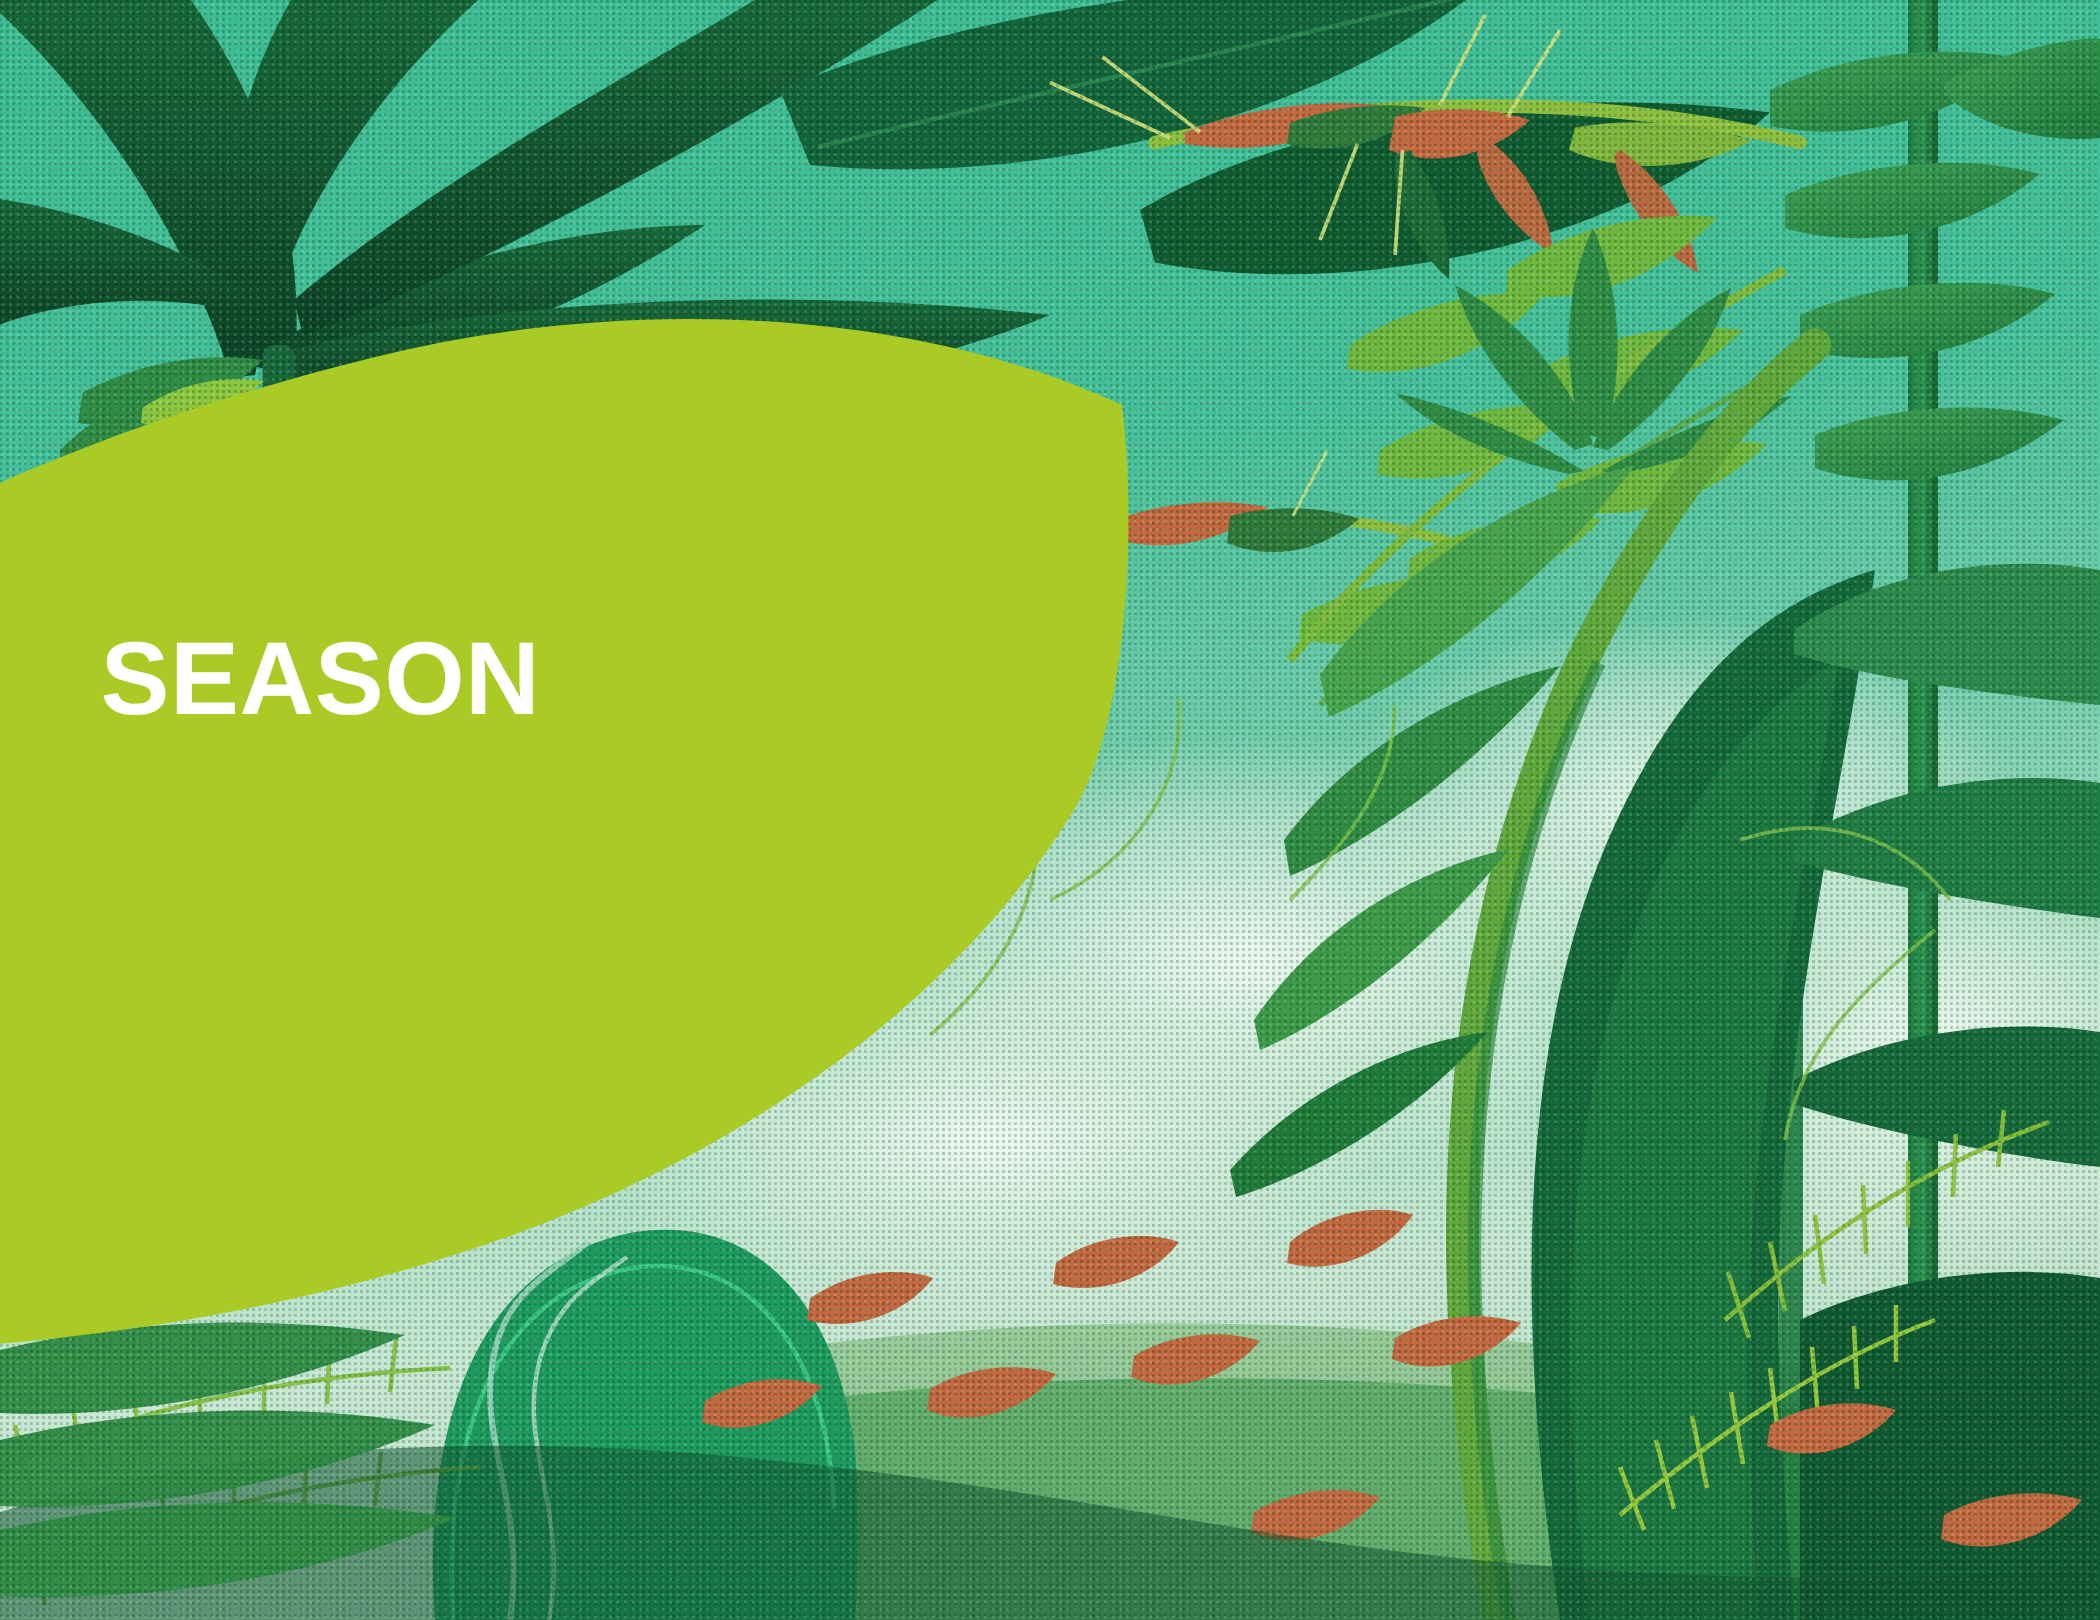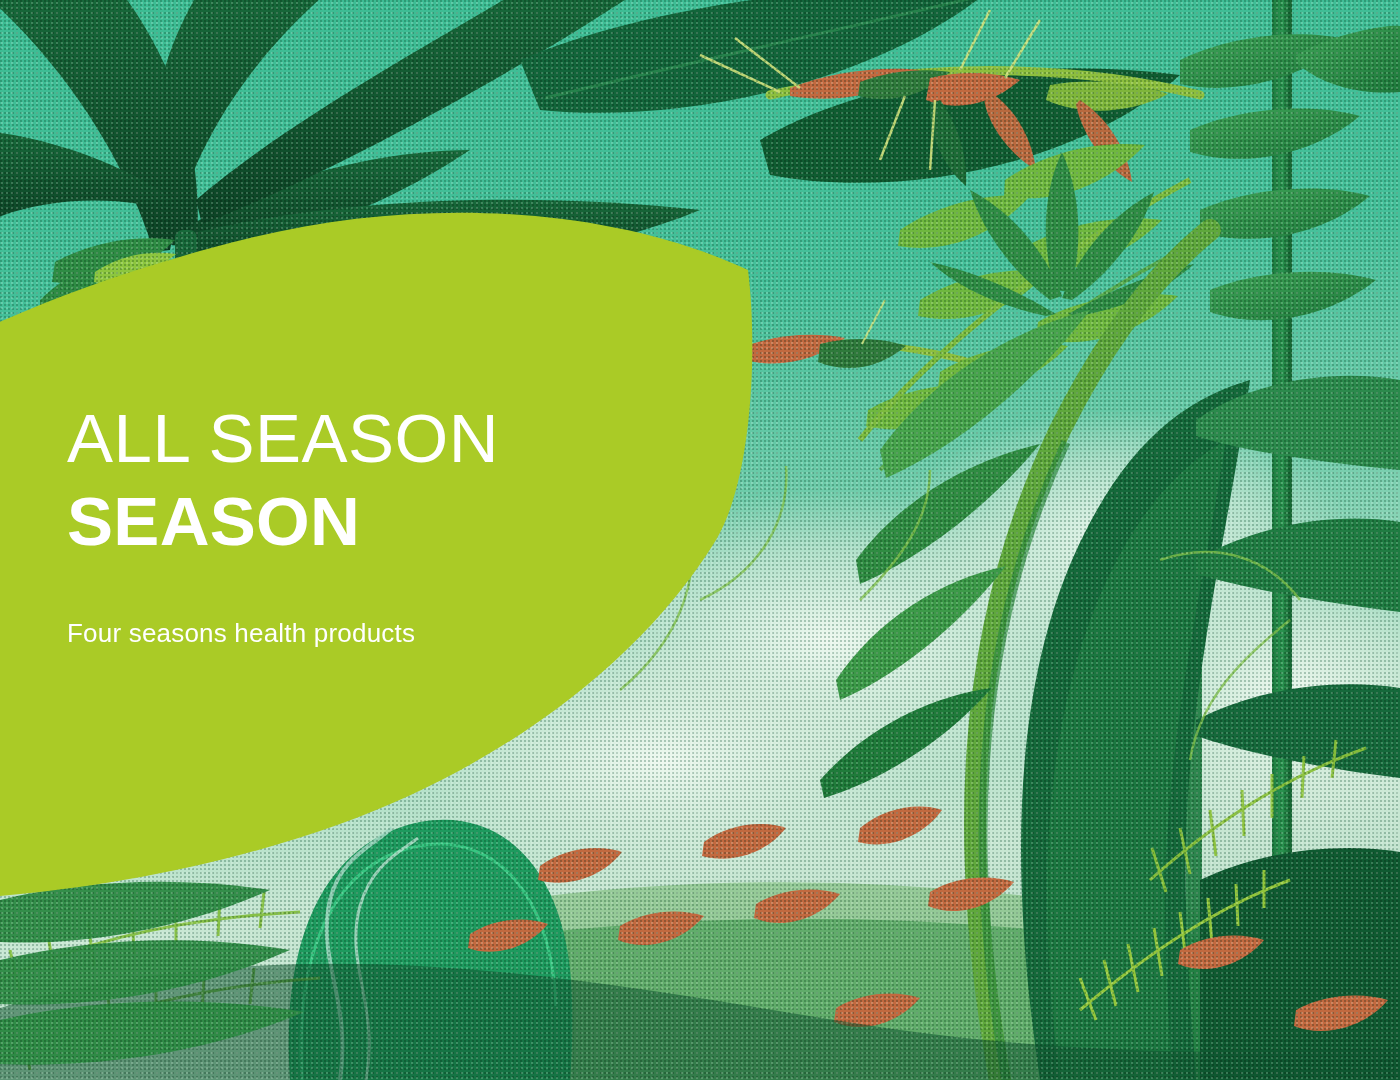--- a/index.html
+++ b/index.html
@@ -320,18 +320,16 @@
                C 610 206, 420 196, 250 238
                C 120 270,  20 310, -60 350
                L -60 900
                C  60 894, 200 874, 340 824
                C 500 766, 640 664, 716 540
                C 752 480, 758 350, 748 270 Z" fill="#AACB26"></path>
     </svg>
   </div>
 
   <div id="text-block">
-    <div class="line-light">ALL SEASON</div>
     <div class="line-bold">SEASON</div>
-    <div id="subtitle">Four seasons health products</div>
   </div>
 
 </div>
 
 </body></html>

